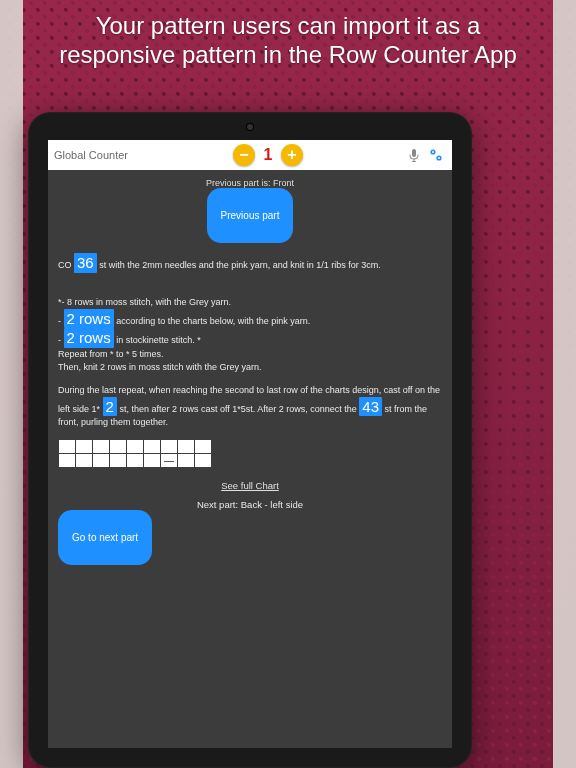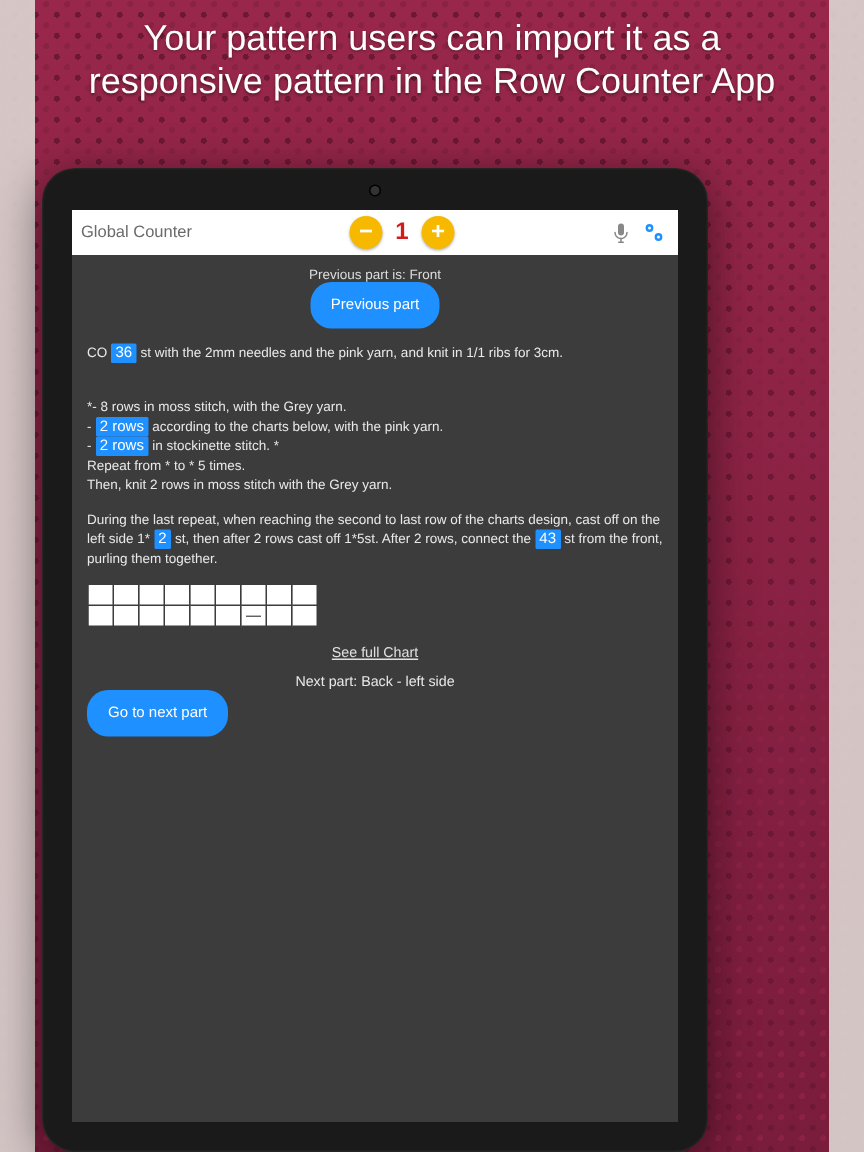--- a/index.html
+++ b/index.html
@@ -53,27 +53,27 @@
   .round-btn span { color: #fff; font-size: 16px; font-weight: 700; line-height: 1; }
   .counter-val { color: #d21b1b; font-weight: 700; font-size: 16px; min-width: 14px; text-align: center; }
   .toolbar-right { display: flex; align-items: center; gap: 8px; padding-right: 2px; }
   .mic-icon svg { width: 12px; height: 14px; display:block; }
   .gear-icon svg { width: 16px; height: 16px; display:block; }
   .content { flex: 1; padding: 8px 10px; overflow: hidden; }
   .center-col { text-align: center; }
   .prev-label { font-size: 9px; color: #ddd; margin-bottom: 0; }
   .blue-btn {
     display: inline-block; background: #1e90ff; color: #fff;
-    border-radius: 14px; padding: 10px 14px; font-size: 10px;
+    border-radius: 14px; padding: 22px 14px; font-size: 10px;
     cursor: pointer;
   }
   .para { margin-top: 10px; line-height: 1.45; font-size: 9px; color: #e9e9e9; }
   .hl {
     display: inline-block; background: #1e90ff; color: #fff;
-    padding: 0 3px; border-radius: 1px; font-size: 10px; line-height: 1.3;
+    padding: 0 3px; border-radius: 1px; font-size: 15px; line-height: 1.3;
   }
   .chart {
     margin-top: 10px; display: inline-block;
     border-collapse: collapse;
   }
   .chart td {
     width: 17px; height: 14px; background: #fff;
     border: 1px solid #3c3c3c; text-align: center; font-size: 10px; color:#222;
   }
   .see-chart { margin-top: 10px; text-align: center; text-decoration: underline; font-size: 9.5px; color: #e0e0e0; cursor:pointer;}

